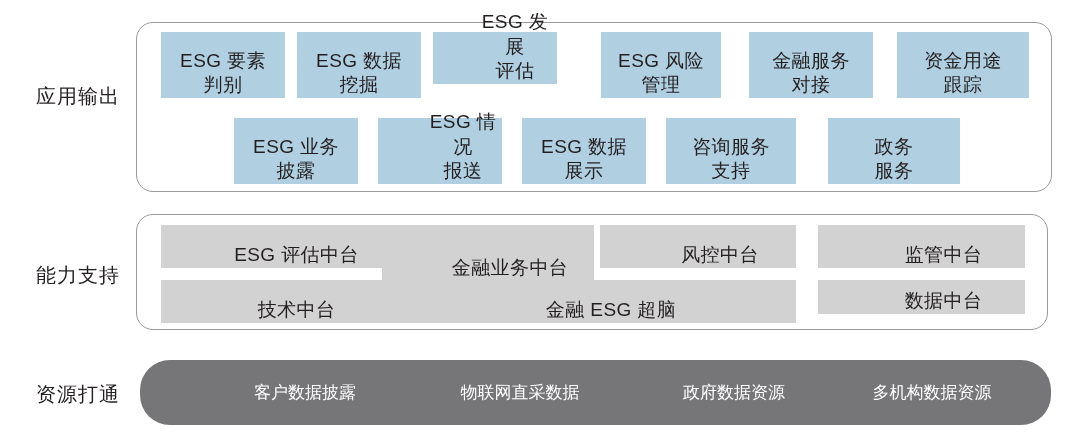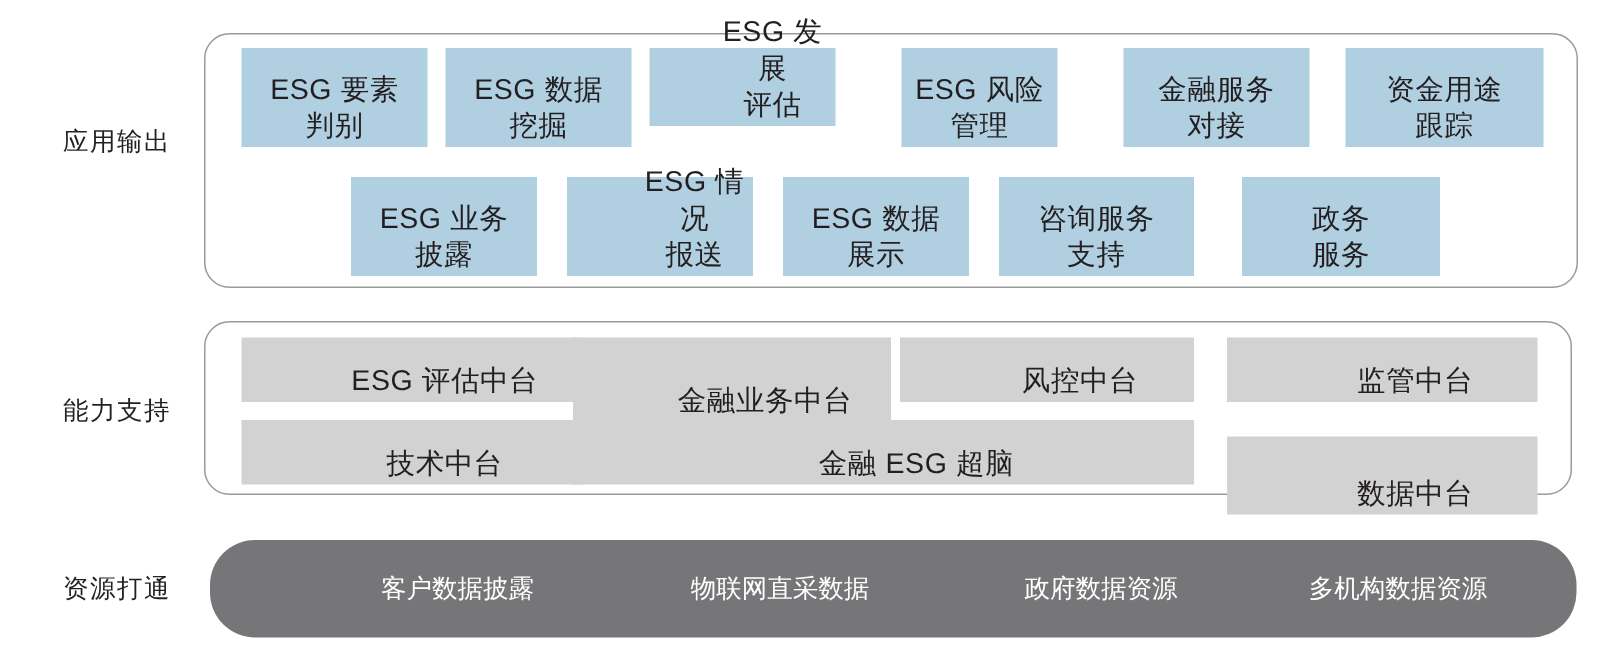--- a/index.html
+++ b/index.html
@@ -10,21 +10,21 @@
     color:#231f20;
     overflow:hidden;
   }
   .canvas{position:relative;width:1080px;height:447px;}
 
   
   .band-label{
     position:absolute;
     left:22px;width:112px;
     text-align:center;
-    font-size:17px;
+    font-size:20px;
     letter-spacing:1px;
     color:#231f20;
     white-space:nowrap;
   }
 
   
   .panel{
     position:absolute;
     box-sizing:border-box;
     background:#ffffff;
@@ -82,21 +82,21 @@
 判别</span>
   </div>
   <div class="chip blue" style="left:297px;top:32px;width:124px;height:66px;">
     <span>ESG 数据
 挖掘</span>
   </div>
   <div class="chip blue" style="left:433px;top:32px;width:124px;height:52px;padding-left:40px;">
     <span>ESG 发展
 评估</span>
   </div>
-  <div class="chip blue" style="left:601px;top:32px;width:104px;height:66px;">
+  <div class="chip blue" style="left:601px;top:32px;width:120px;height:66px;">
     <span>ESG 风险
 管理</span>
   </div>
   <div class="chip blue" style="left:749px;top:32px;width:124px;height:66px;">
     <span>金融服务
 对接</span>
   </div>
   <div class="chip blue" style="left:897px;top:32px;width:132px;height:66px;">
     <span>资金用途
 跟踪</span>
@@ -139,21 +139,21 @@
   <div class="chip gray" style="left:818px;top:225px;width:207px;height:43px;">
     <span>监管中台</span>
   </div>
 
   <div class="chip gray" style="left:161px;top:280px;width:227px;height:43px;">
     <span>技术中台</span>
   </div>
   <div class="chip gray" style="left:382px;top:280px;width:414px;height:43px;">
     <span>金融 ESG 超脑</span>
   </div>
-  <div class="chip gray" style="left:818px;top:291px;width:207px;height:52px;">
+  <div class="chip gray" style="left:818px;top:280px;width:207px;height:34px;">
     <span>数据中台</span>
   </div>
 
   <div class="band-label" style="top:381px;">资源打通</div>
 
   <div class="darkband" style="left:140px;top:360px;width:911px;height:65px;">
   </div>
   <div class="darkband-item" style="left:205px;top:381px;width:200px;">客户数据披露</div>
   <div class="darkband-item" style="left:410px;top:381px;width:220px;">物联网直采数据</div>
   <div class="darkband-item" style="left:634px;top:381px;width:200px;">政府数据资源</div>

